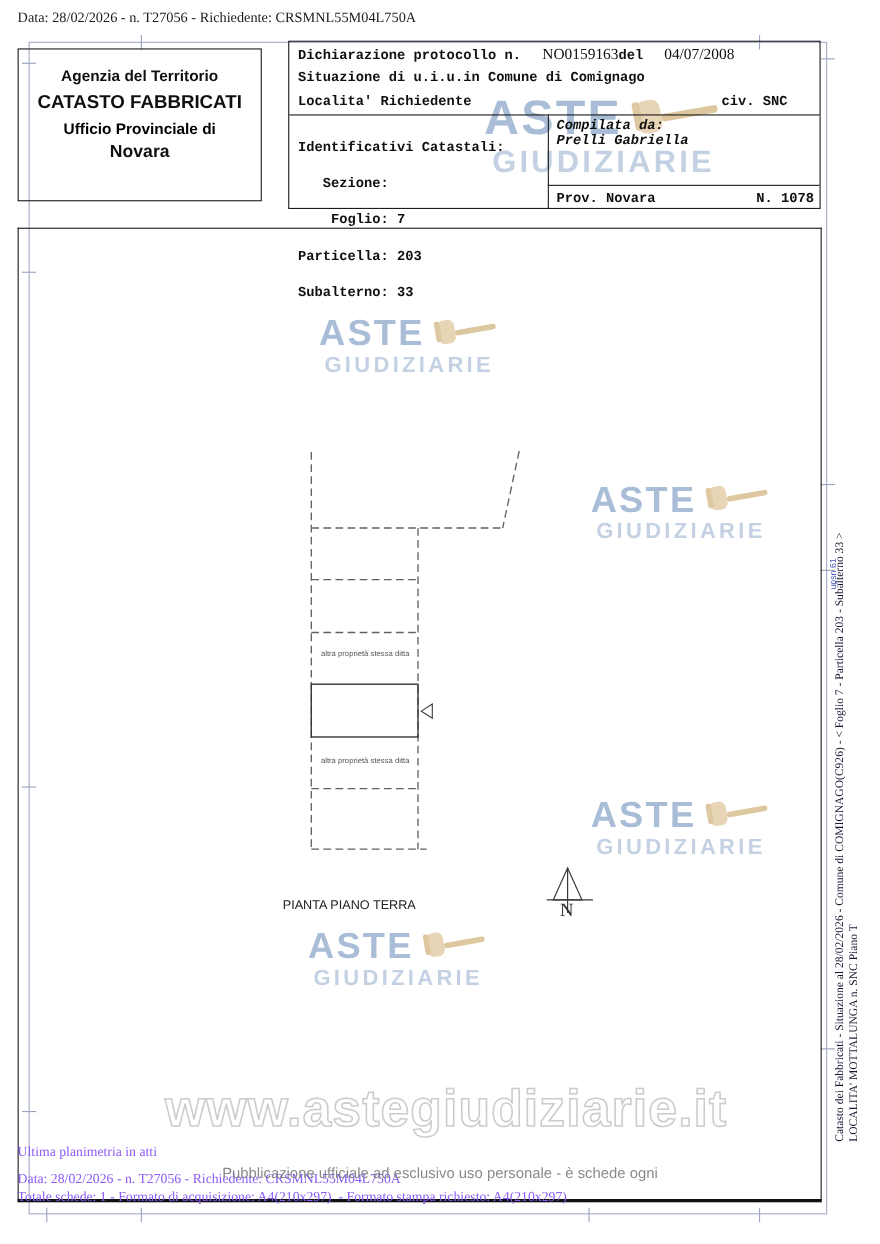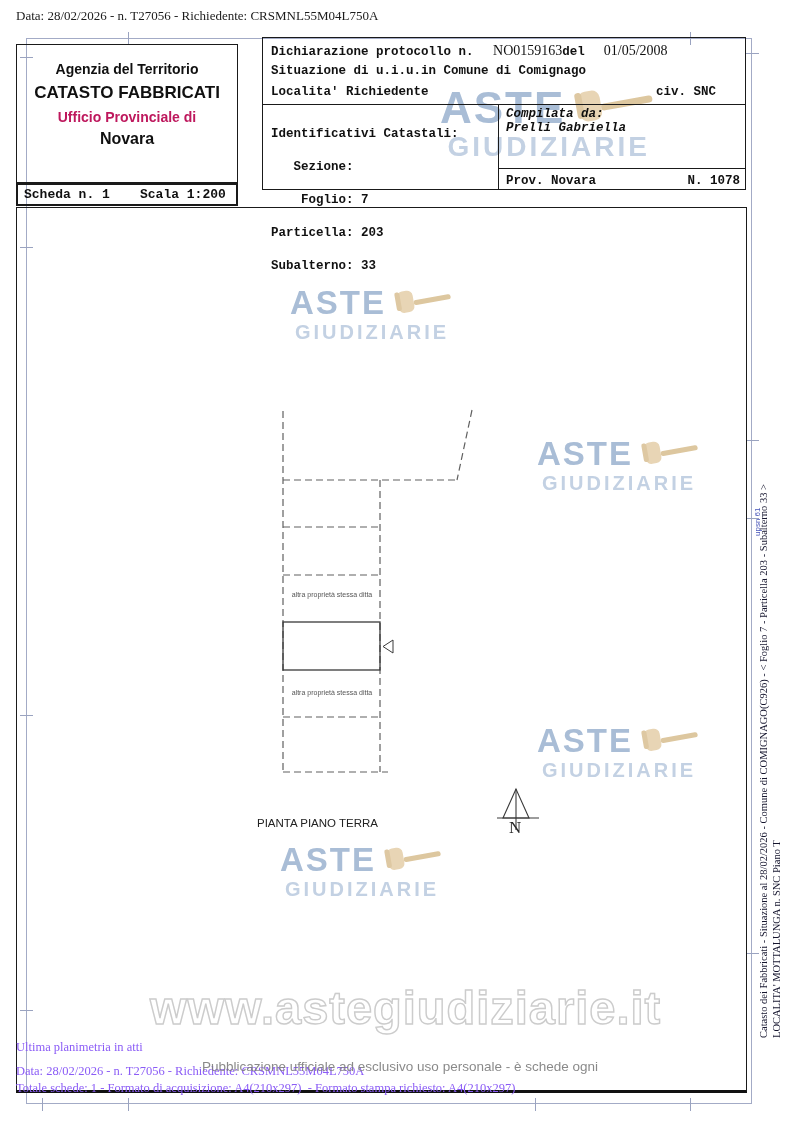--- a/index.html
+++ b/index.html
@@ -21,21 +21,21 @@
     border:1px solid #1a1a1a; border-bottom:3px solid #111; z-index:3; background:transparent; }
 
   
   .top-data-line { left:16px; top:8px; font-family:"Liberation Serif", serif;
     font-size:13px; color:#1b1b1b; z-index:4; }
 
   .agency-box { left:16px; top:44px; width:222px; height:139px;
     border:1px solid #1a1a1a; text-align:center; padding-top:16px; z-index:3; }
   .agency-box .l1 { font-size:14px; font-weight:bold; color:#101010; }
   .agency-box .l2 { font-size:17px; font-weight:bold; margin-top:6px; color:#101010; }
-  .agency-box .l3 { font-size:14px; font-weight:bold; margin-top:6px; color:#be185d; }
+  .agency-box .l3 { font-size:14px; font-weight:bold; margin-top:6px; color:#000000; }
   .agency-box .l4 { font-size:16px; font-weight:bold; margin-top:5px; color:#101010; }
 
   .sheet-box { left:16px; top:183px; width:222px; height:23px;
     border:2px solid #1a1a1a; z-index:3;
     font-family:"Liberation Mono","DejaVu Sans Mono",monospace;
     font-weight:bold; font-size:13px; color:#101010; }
   .sheet-box .scheda { position:absolute; left:6px; top:2px; }
   .sheet-box .scala  { position:absolute; left:122px; top:2px; }
 
   .decl-box { left:262px; top:37px; width:484px; height:153px;
@@ -175,27 +175,23 @@
 
   <div class="abs url-wm">www.astegiudiziarie.it</div>
 
   <div class="abs agency-box">
     <div class="l1">Agenzia del Territorio</div>
     <div class="l2">CATASTO FABBRICATI</div>
     <div class="l3">Ufficio Provinciale di</div>
     <div class="l4">Novara</div>
   </div>
 
-  <div class="abs sheet-box">
-    <span class="scheda">Scheda n. 1</span>
-    <span class="scala">Scala 1:200</span>
-  </div>
 
   <div class="abs decl-box">
-    <div class="row" style="left:8px;top:5px"><span>Dichiarazione protocollo n. </span><span class="serif">NO0159163</span><span>del</span><span class="serif">  01/05/2008</span></div>
+    <div class="row" style="left:8px;top:5px"><span>Dichiarazione protocollo n. </span><span class="serif">NO0159163</span><span>del</span><span class="serif">  04/07/2008</span></div>
     <div class="row" style="left:8px;top:26px">Situazione di u.i.u.in Comune di Comignago</div>
     <div class="row" style="left:8px;top:47px">Localita' Richiedente</div>
     <div class="row" style="left:393px;top:47px">civ. SNC</div>
 
     <div class="decl-divider-h"></div>
     <div class="decl-divider-v"></div>
 
     <div class="ident"><span>Identificativi Catastali:</span><br>
 <span>   Sezione:</span><br>
 <span>    Foglio: 7</span><br>

